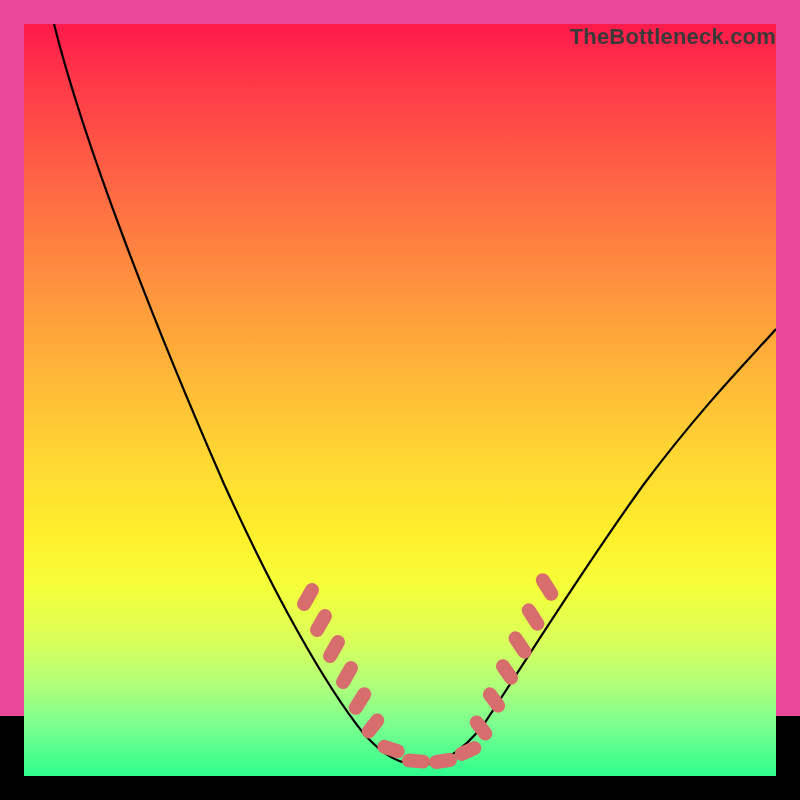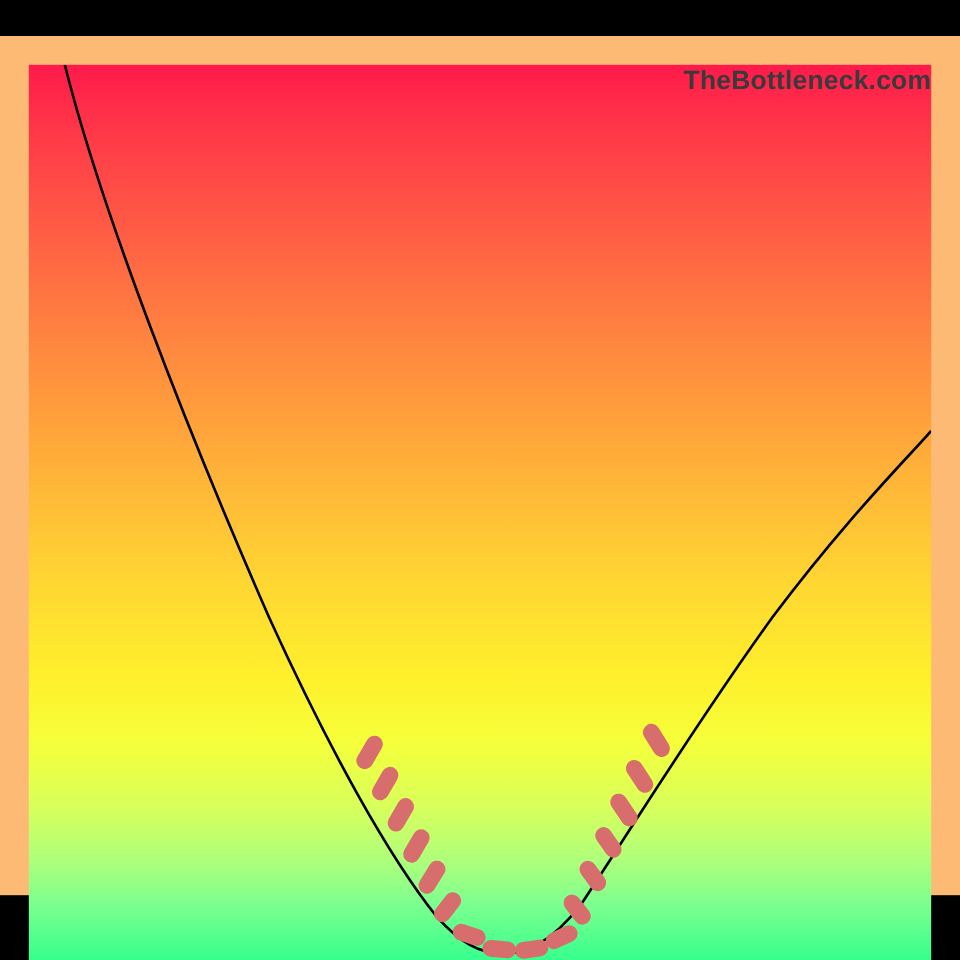--- a/index.html
+++ b/index.html
@@ -10,22 +10,21 @@
     background: #000;
     font-family: Arial, Helvetica, sans-serif;
     overflow: hidden;
   }
   .frame {
     position: absolute;
     top: 0;
     left: 0;
     width: 800px;
     height: 716px;
-    background: #fdba74;
-    margin-top: 30px;
+    background: #ec4899;
   }
   .plot-area {
     position: absolute;
     top: 24px;
     left: 24px;
     width: 752px;
     height: 752px;
     background: linear-gradient(
       to bottom,
       #ff1a4b 0%,

